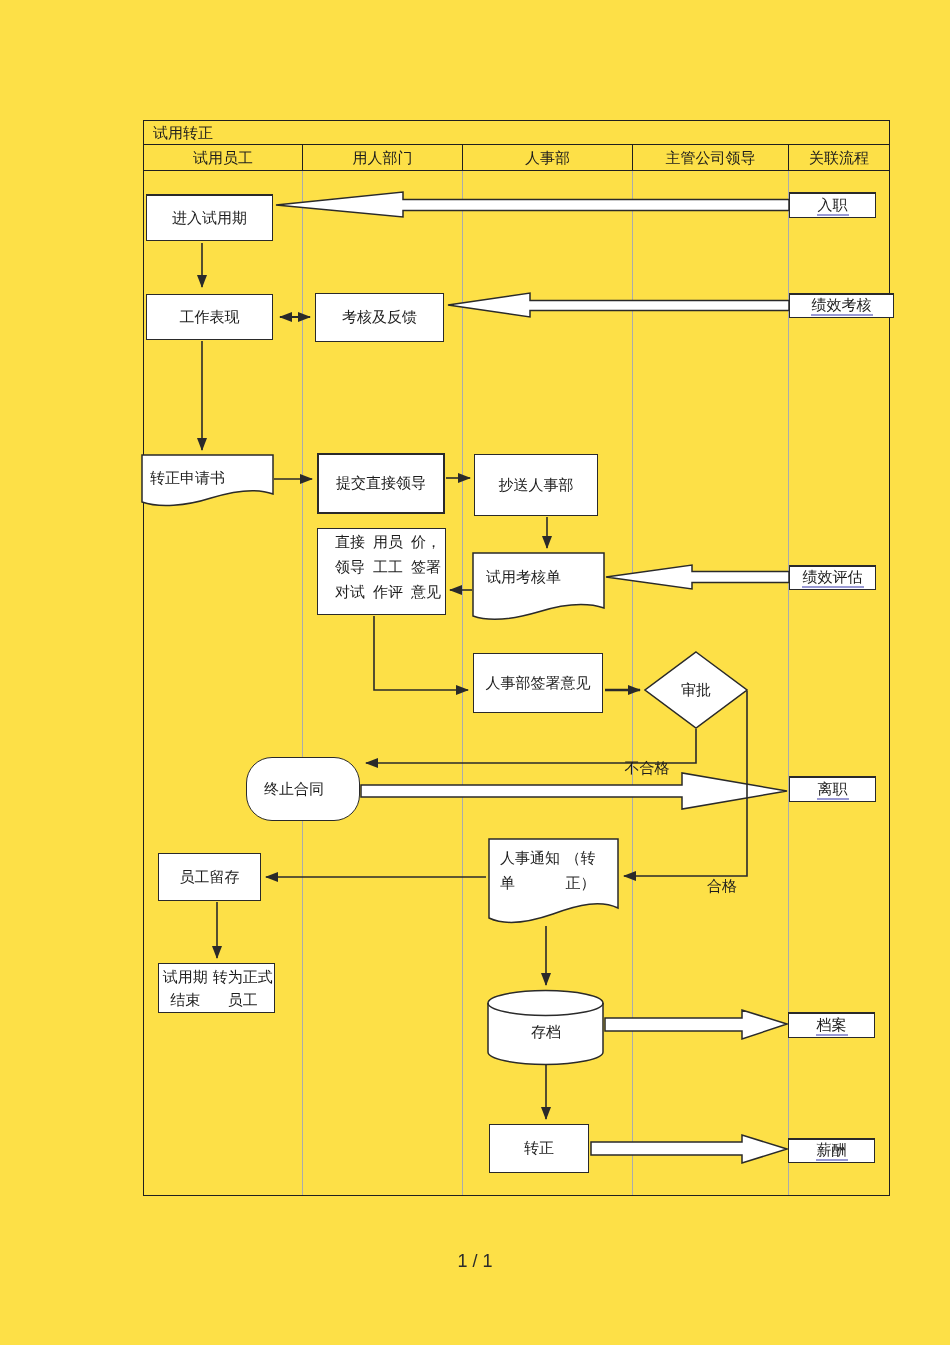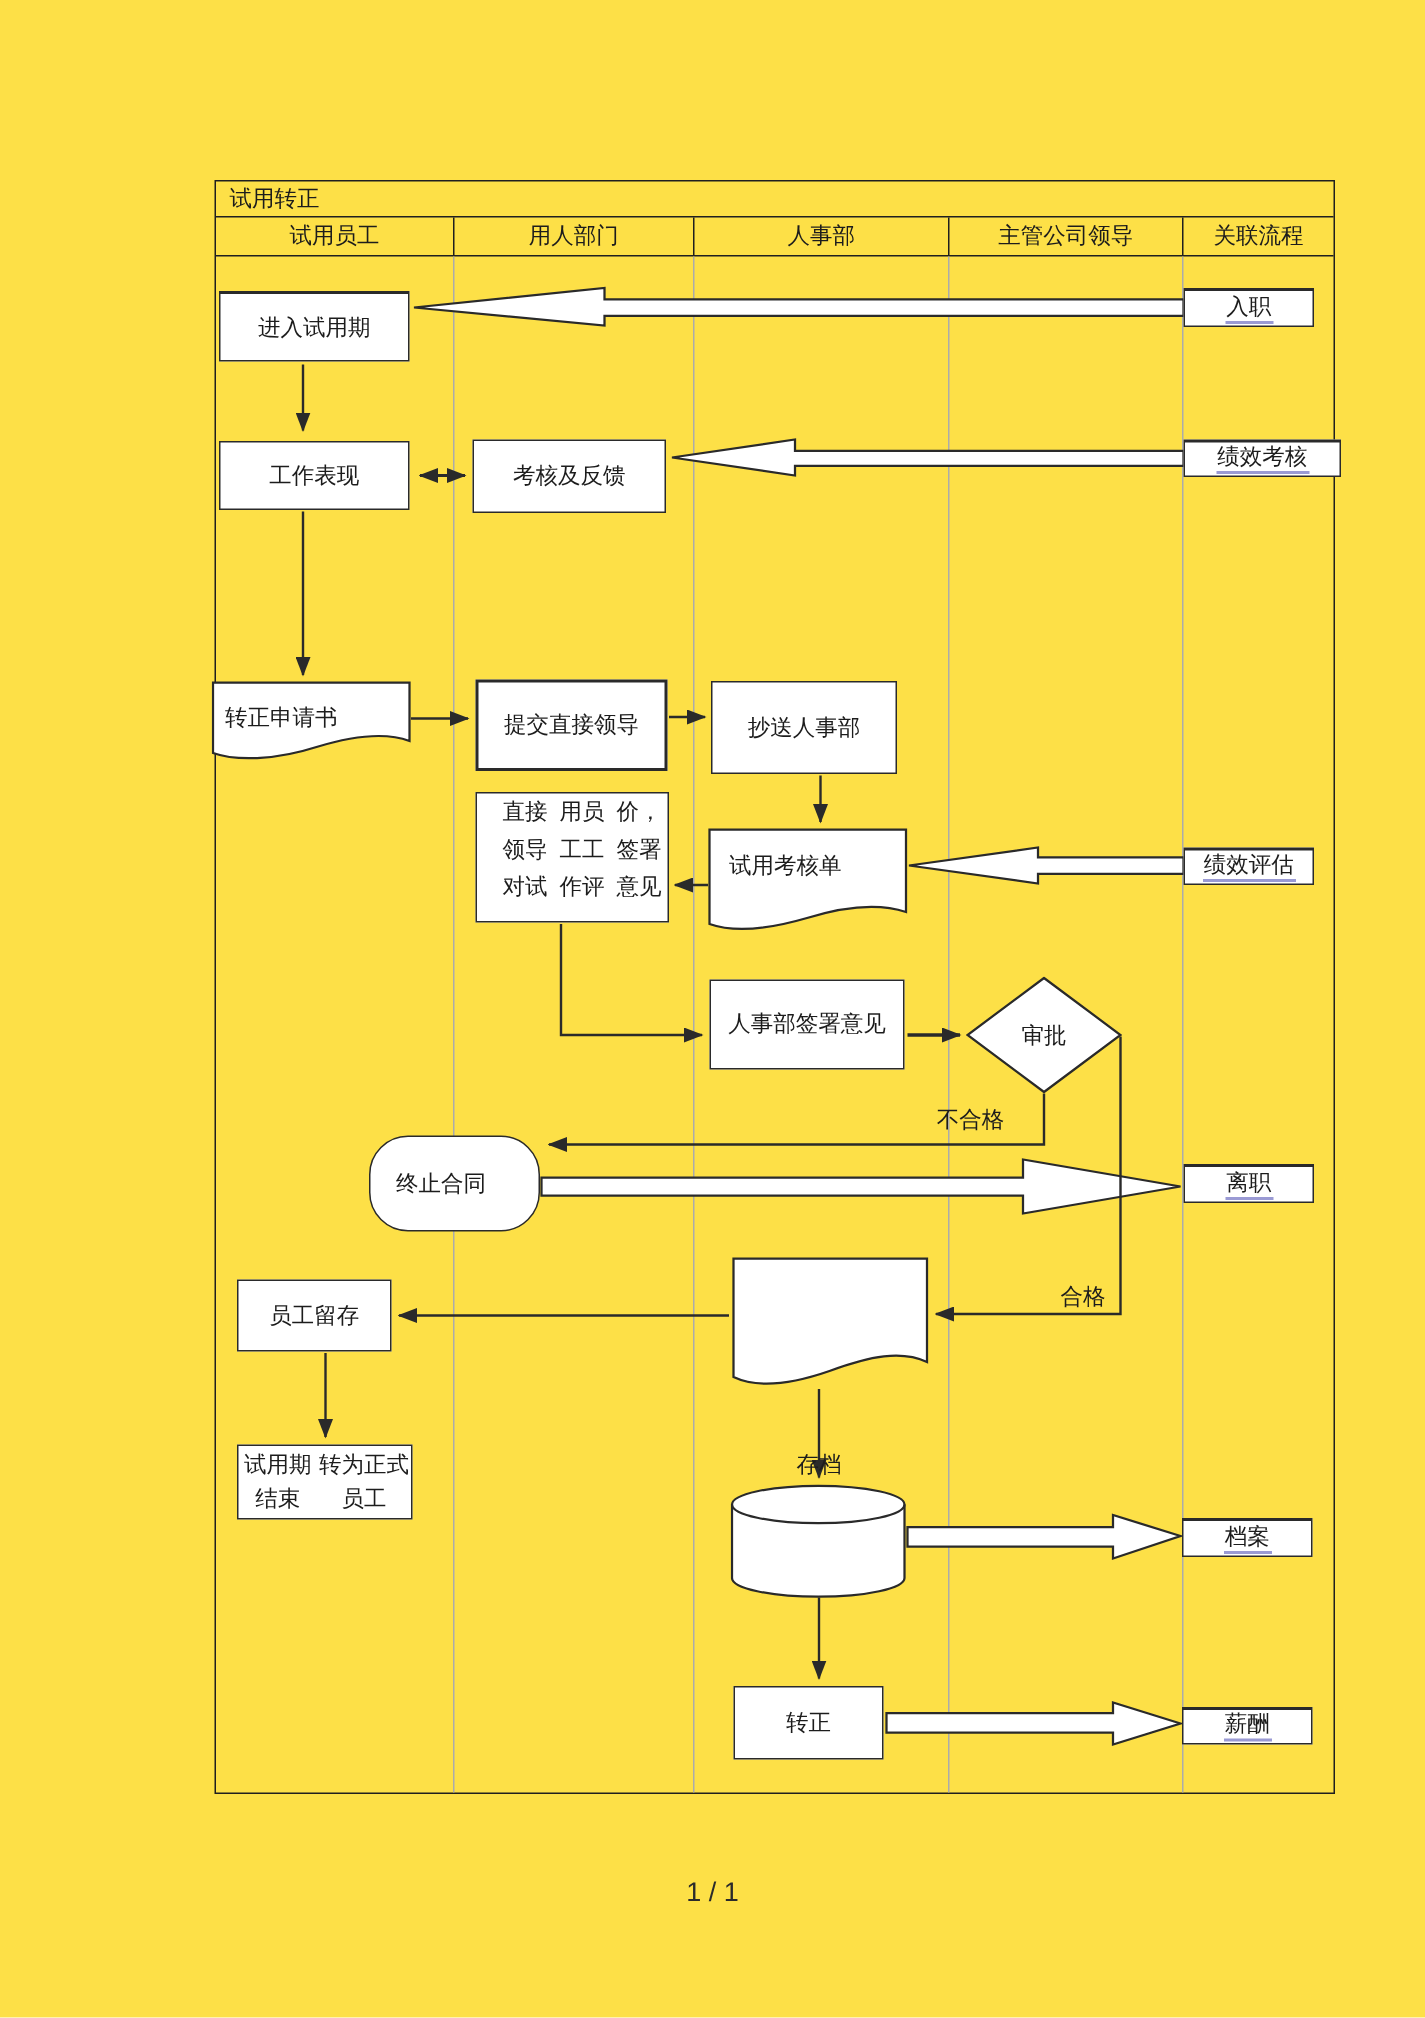--- a/index.html
+++ b/index.html
@@ -20,21 +20,21 @@
   
   .node{position:absolute;border:1.5px solid #2a2a2a;background:#fff;box-sizing:border-box;
     display:flex;align-items:center;justify-content:center;text-align:center;}
   .shape{position:absolute;}
   .shape-label{position:absolute;display:flex;align-items:center;box-sizing:border-box;}
   .center{justify-content:center;text-align:center;}
   .multiline{justify-content:center;line-height:25px;align-items:flex-start;}
   .link-box{position:absolute;border:1.2px solid #2a2a2a;border-top-width:2.4px;background:#fff;
     box-sizing:border-box;display:flex;align-items:center;justify-content:center;cursor:pointer;}
   .link-box span{border-bottom:2px solid #9a9ad4;padding:0 1px 1px 1px;line-height:17px;}
-  .edge-label{position:absolute;text-align:center;}
+  .edge-label{position:absolute;text-align:center;margin-top:22px;}
   .footer{position:absolute;left:410px;top:1251px;width:130px;text-align:center;font-size:18px;color:#2b2b2b;}
   svg{position:absolute;left:0;top:0;pointer-events:none;}
 </style>
 </head>
 <body>
 
 <div id="page">
 
   <div class="tbl">
     <div class="title-row">试用转正</div>
@@ -139,26 +139,30 @@
   </div>
 
   <div class="node multiline" style="left:473px;top:653px;width:130px;height:60px;line-height:24px;align-items:center;">
     <span>人事部签署</span>
     <span>意见</span>
   </div>
 
   <svg class="shape" style="left:488px;top:838px;" width="133" height="92">
     <path d="M1,1 H130 V70 C 113,62 92,66 65,76 C 42,84 18,88 1,80 Z" fill="#fff" stroke="#2a2a2a" stroke-width="1.5"></path>
   </svg>
+  <div class="shape-label multiline" style="left:500px;top:845px;width:118px;height:52px;line-height:25px;">
+    <span>人事通知单</span>
+    <span>（转正）</span>
+  </div>
 
   <svg class="shape" style="left:487px;top:989px;" width="118" height="78">
     <path d="M1,14 A57.5,12.5 0 0 1 116,14 L116,63 A57.5,12.5 0 0 1 1,63 Z" fill="#fff" stroke="#2a2a2a" stroke-width="1.5"></path>
     <path d="M1,14 A57.5,12.5 0 0 0 116,14" fill="none" stroke="#2a2a2a" stroke-width="1.5"></path>
   </svg>
-  <div class="shape-label center" style="left:487px;top:956px;width:118px;height:40px;">
+  <div class="shape-label center" style="left:487px;top:1012px;width:118px;height:40px;">
     <span>存档</span>
   </div>
 
   <div class="node" style="left:489px;top:1124px;width:100px;height:49px;">
     <span>转正</span>
   </div>
 
   <svg class="shape" style="left:644px;top:651px;" width="104" height="78">
     <polygon points="52,1 103,39 52,77 1,39" fill="#fff" stroke="#2a2a2a" stroke-width="1.5"></polygon>
   </svg>

